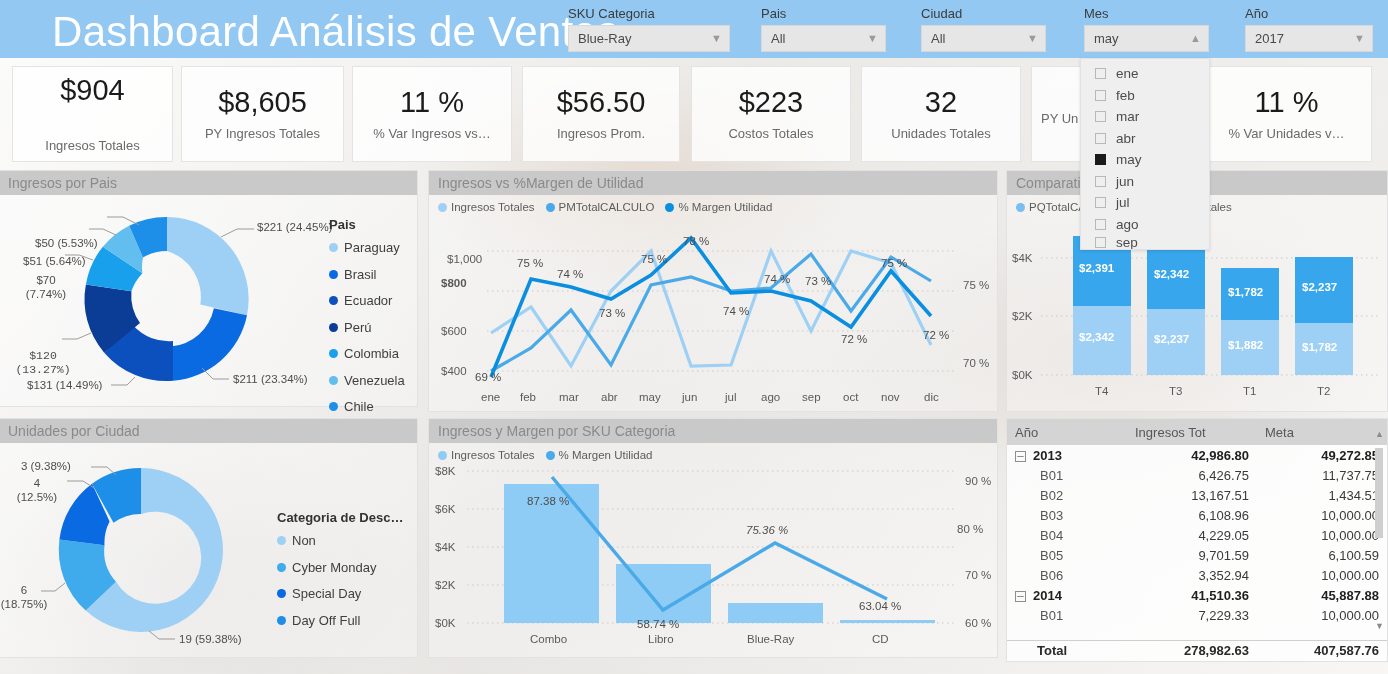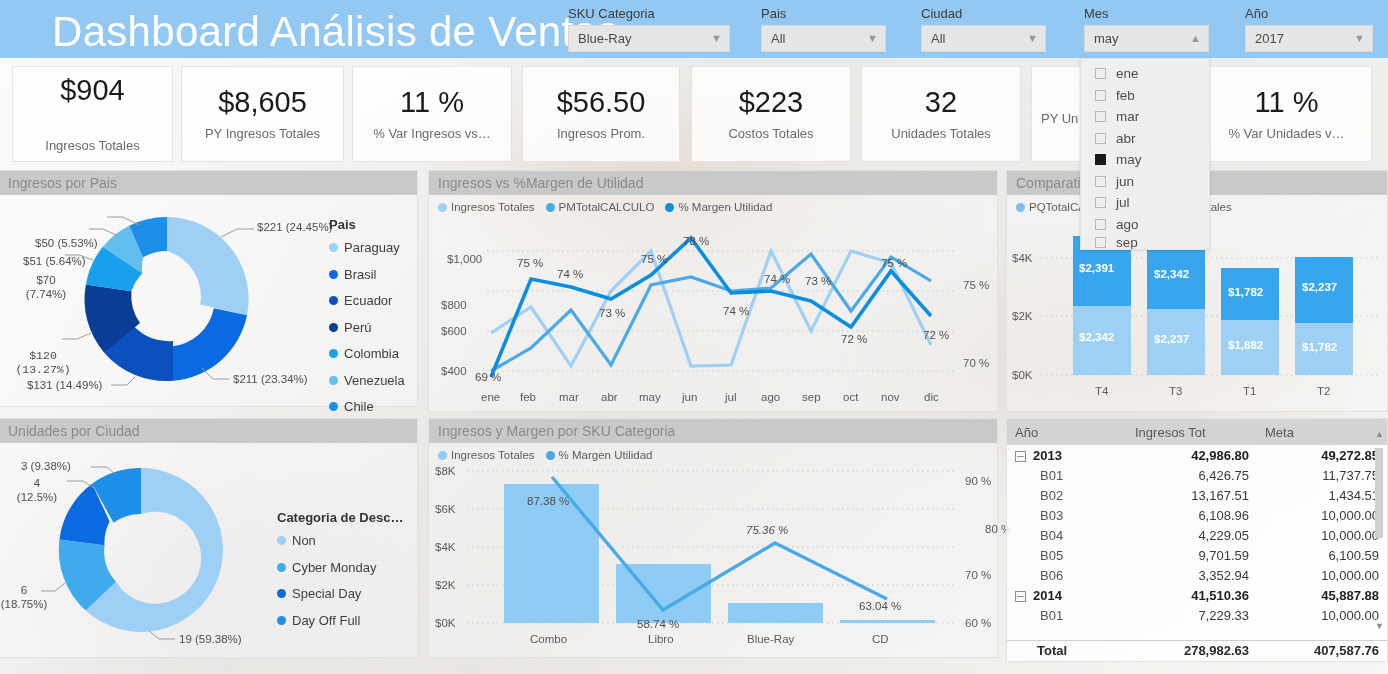--- a/index.html
+++ b/index.html
@@ -288,21 +288,21 @@
         </g>
 
         <polyline fill="none" stroke="#9ed0f5" stroke-width="3.2" points="62,120 102,94 142,153 182,78 222,38 262,153 302,152 342,38 382,118 422,38 462,50 502,132"></polyline>
 
         <polyline fill="none" stroke="#4aa9e8" stroke-width="3.2" points="62,158 102,135 142,97 182,152 222,72 262,64 302,78 342,75 382,41 422,98 462,44 502,68"></polyline>
 
         <polyline fill="none" stroke="#0a8fe0" stroke-width="3.6" points="62,164 102,66 142,74 182,86 222,62 262,25 302,80 342,78 382,88 422,114 462,58 502,103"></polyline>
       </svg>
       <div class="axlabel" style="left:12px; top:152px;">$400</div>
       <div class="axlabel" style="left:12px; top:112px;">$600</div>
-      <div class="axlabel" style="left:12px; top:86px;">$800</div>
+      <div class="axlabel" style="left:12px; top:64px;font-weight:bold;">$800</div>
       <div class="axlabel" style="left:18px;  top:32px;margin-top:8px;">$1,000</div>
       <div class="axlabel" style="left:534px; top:66px;">75 %</div>
       <div class="axlabel" style="left:534px; top:144px;">70 %</div>
 
       <div class="axlabel" style="left:52px;  top:178px;">ene</div>
       <div class="axlabel" style="left:91px;  top:178px;">feb</div>
       <div class="axlabel" style="left:130px; top:178px;">mar</div>
       <div class="axlabel" style="left:172px; top:178px;">abr</div>
       <div class="axlabel" style="left:210px; top:178px;">may</div>
       <div class="axlabel" style="left:253px; top:178px;">jun</div>
@@ -457,21 +457,21 @@
         <polyline fill="none" stroke="#4aa9e8" stroke-width="3.4" points="123,16 234,149 346,82 458,138"></polyline>
       </svg>
       <div class="axlabel" style="left:6px; top:156px;">$0K</div>
       <div class="axlabel" style="left:6px; top:118px;">$2K</div>
       <div class="axlabel" style="left:6px; top:80px;">$4K</div>
       <div class="axlabel" style="left:6px; top:42px;">$6K</div>
       <div class="axlabel" style="left:6px; top:4px;">$8K</div>
 
       <div class="axlabel" style="left:536px; top:156px;">60 %</div>
       <div class="axlabel" style="left:536px; top:108px;">70 %</div>
-      <div class="axlabel" style="left:556px; top:62px;">80 %</div>
+      <div class="axlabel" style="left:528px; top:62px;">80 %</div>
       <div class="axlabel" style="left:536px; top:14px;">90 %</div>
 
       <div class="axlabel" style="left:101px; top:172px;">Combo</div>
       <div class="axlabel" style="left:219px; top:172px;">Libro</div>
       <div class="axlabel" style="left:318px; top:172px;">Blue-Ray</div>
       <div class="axlabel" style="left:443px; top:172px;">CD</div>
 
       <div class="dlabel" style="left:98px;  top:34px;">87.38 %</div>
       <div class="dlabel" style="left:208px; top:157px;">58.74 %</div>
       <div class="dlabel" style="left:317px; top:63px;font-style:italic;">75.36 %</div>

